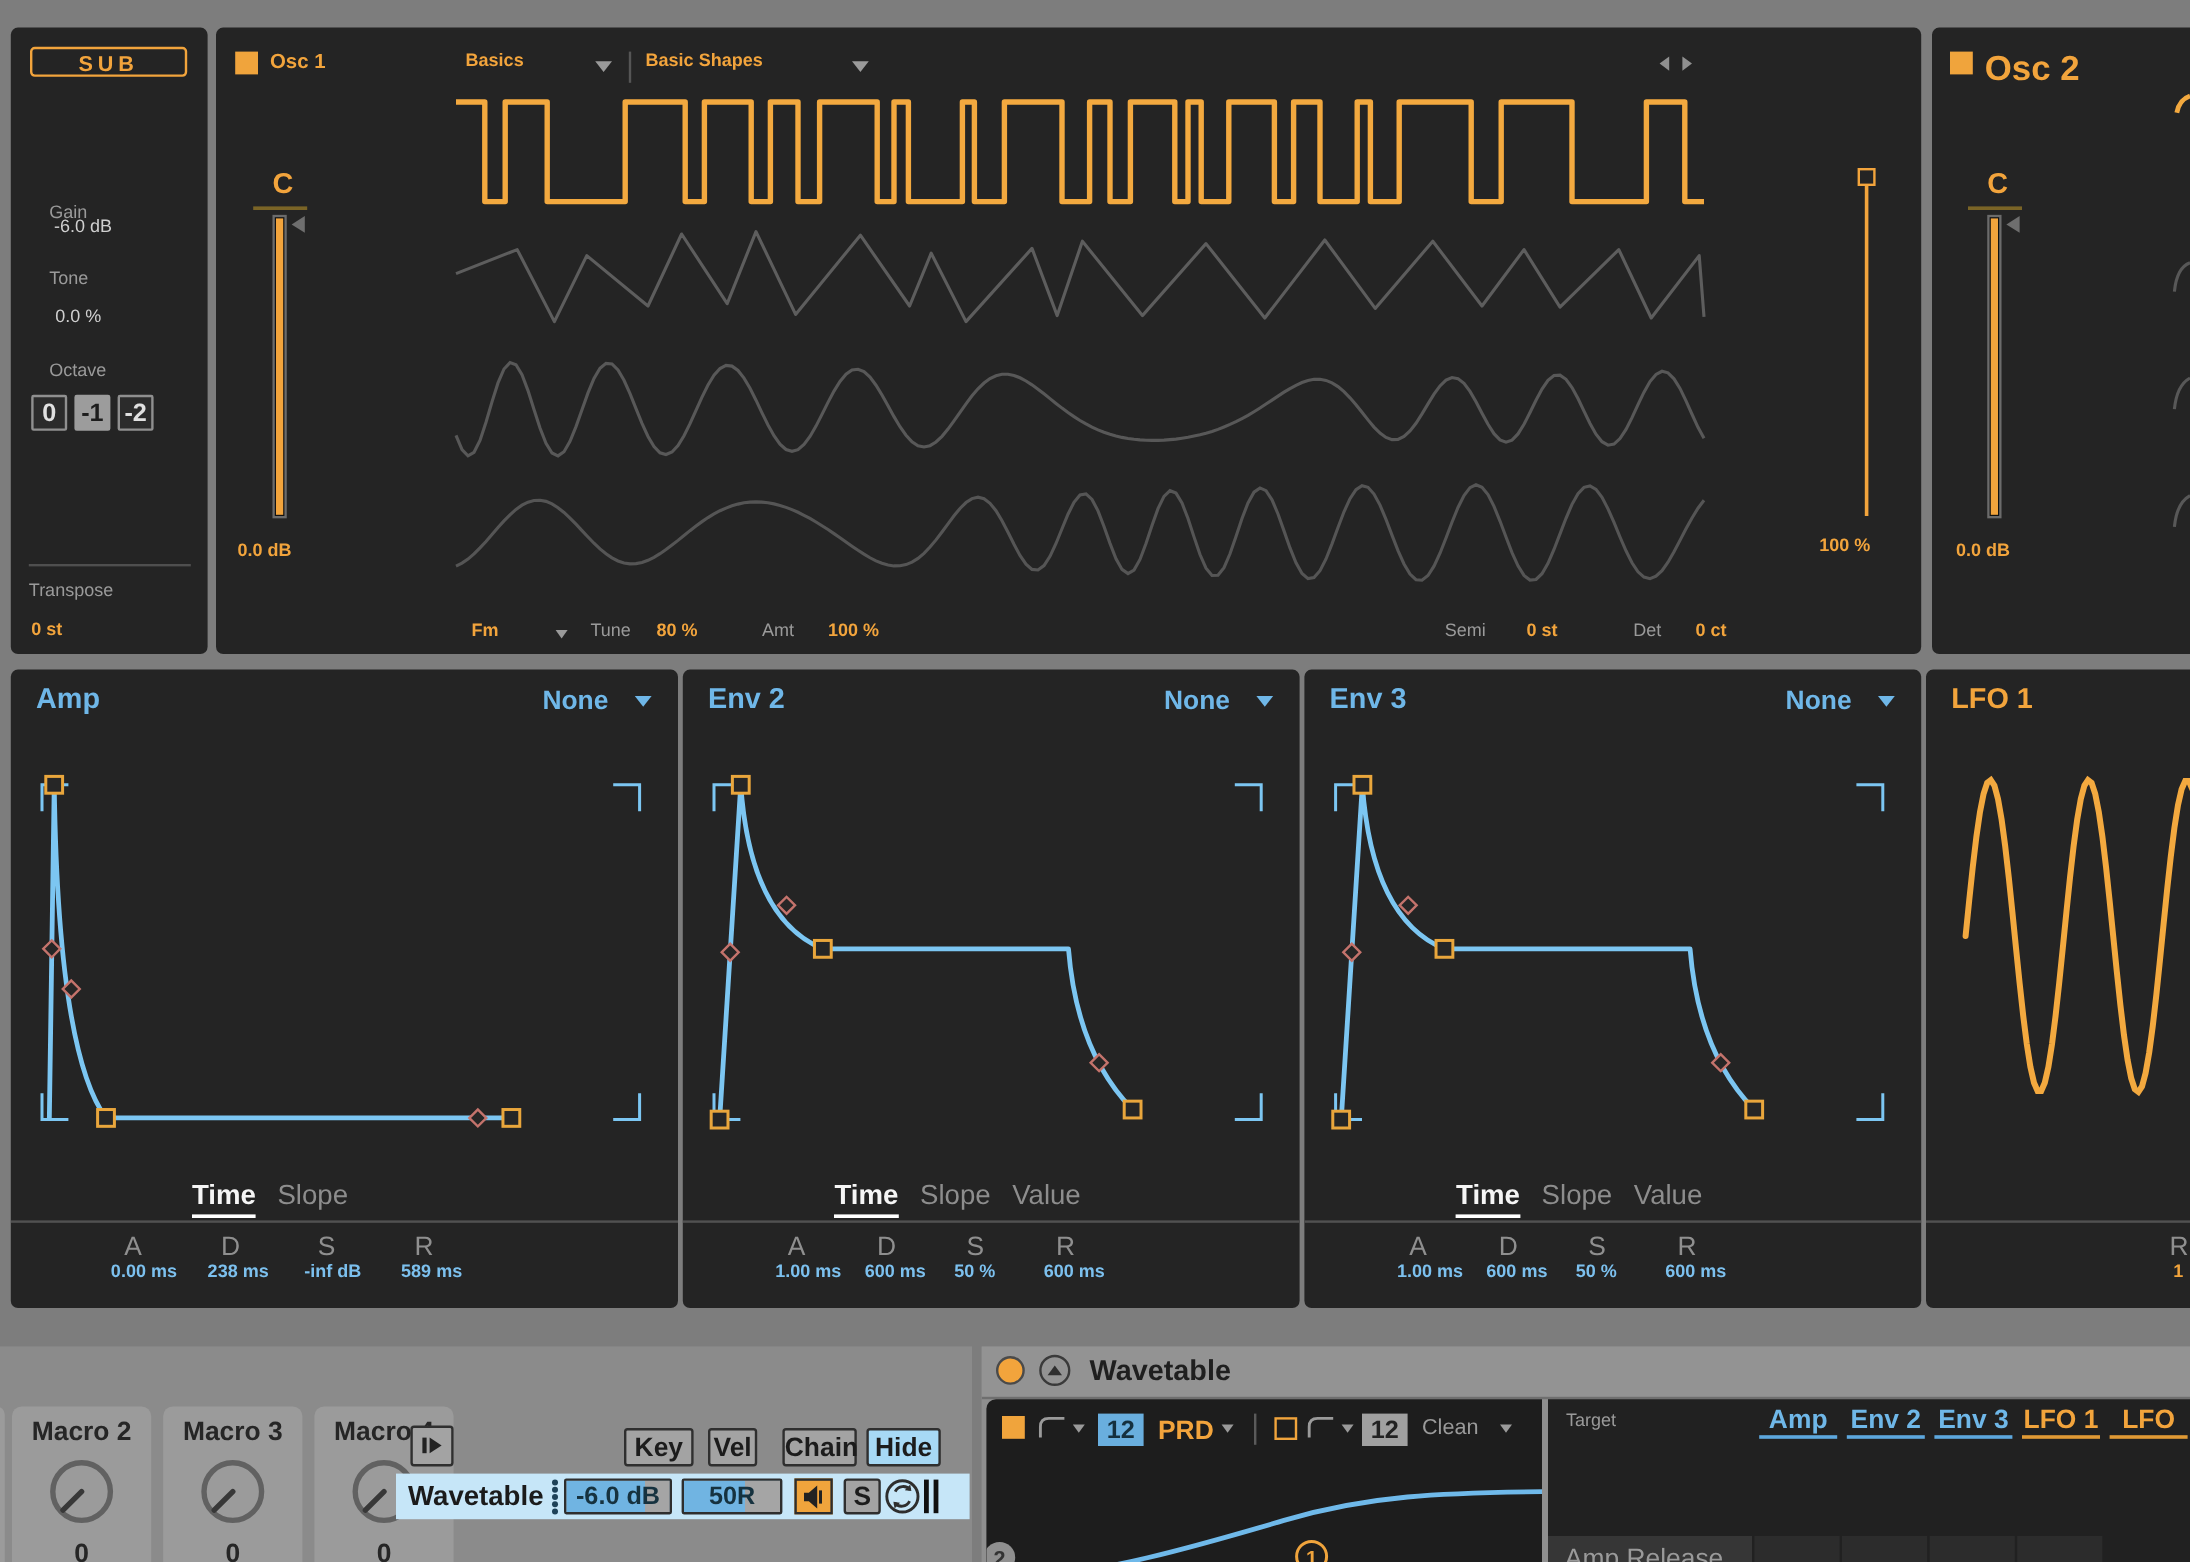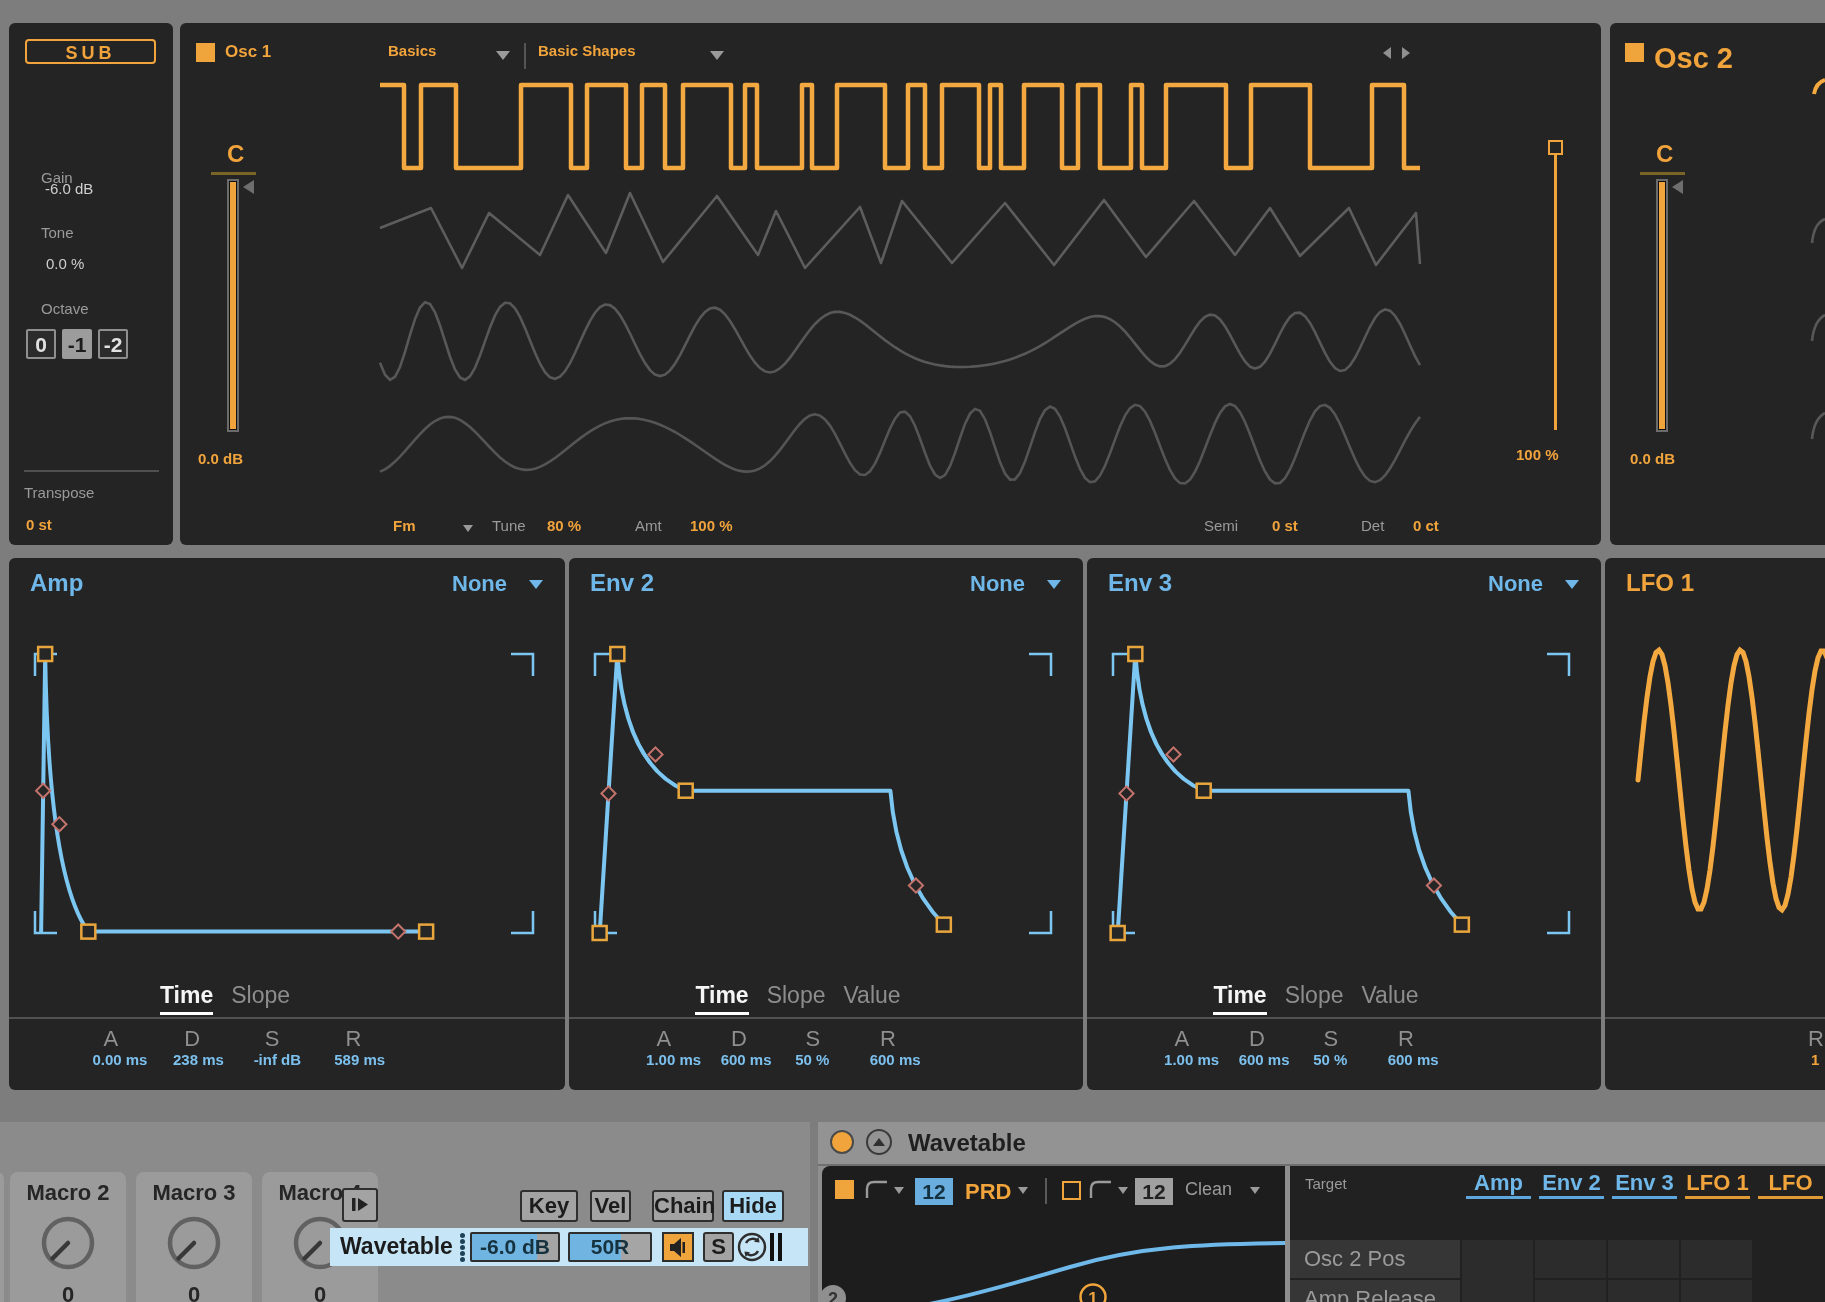--- a/index.html
+++ b/index.html
@@ -345,24 +345,20 @@
       <div class="mx-col blue" style="left:172px;">Amp</div>
       <div class="mx-col blue" style="left:245px;">Env 2</div>
       <div class="mx-col blue" style="left:318px;">Env 3</div>
       <div class="mx-col orange" style="left:391px;">LFO 1</div>
       <div class="mx-col orange" style="left:464px;">LFO</div>
       <div class="mx-ul blue" style="left:176px;"></div>
       <div class="mx-ul blue" style="left:249px;"></div>
       <div class="mx-ul blue" style="left:322px;"></div>
       <div class="mx-ul orange" style="left:395px;"></div>
       <div class="mx-ul orange" style="left:468px;"></div>
-      <div class="mx-row" style="top:74px;">
-        <div class="mx-lab">Osc 2 Pos</div>
-        <div class="mx-cells"><div class="mx-cell"></div><div class="mx-cell"></div><div class="mx-cell"></div><div class="mx-cell"></div><div class="mx-cell"></div></div>
-      </div>
       <div class="mx-row" style="top:114px;">
         <div class="mx-lab">Amp Release</div>
         <div class="mx-cells"><div class="mx-cell"></div><div class="mx-cell"></div><div class="mx-cell"></div><div class="mx-cell"></div></div>
       </div>
     </div>
   </div>
 
 </div>
 
 </body></html>

